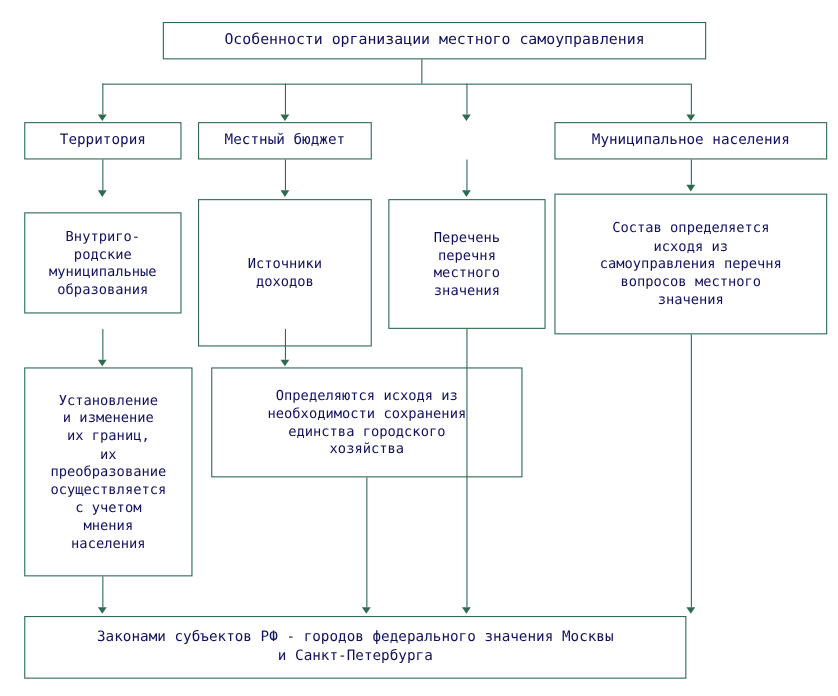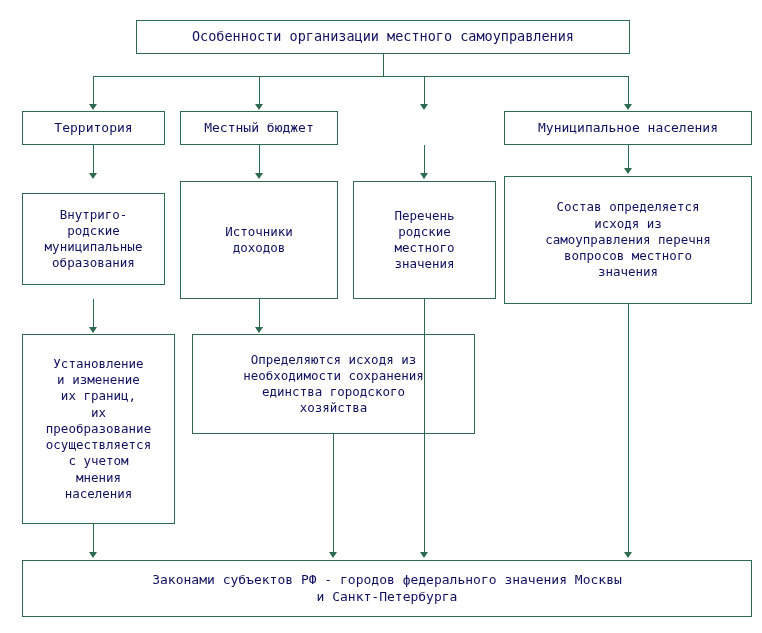--- a/index.html
+++ b/index.html
@@ -58,21 +58,21 @@
     border-left: 4px solid transparent;
     border-right: 4px solid transparent;
     border-top: 6px solid #2d6a4f;
   }
 </style>
 </head>
 <body>
 
 <div id="canvas">
 
-  <div class="box title" style="left:136px; top:20px; width:494px; height:34px;">Особенности организации местного самоуправления</div>
+  <div class="box title" style="left:148px; top:20px; width:494px; height:34px;">Особенности организации местного самоуправления</div>
 
   <div class="vline" style="left:383px; top:54px; height:22px;"></div>
   <div class="hline" style="left:93px; top:76px; width:535px;"></div>
 
   <div class="vline" style="left:93px; top:76px; height:28px;"></div>
   <div class="arrow" style="left:89px; top:104px;"></div>
 
   <div class="vline" style="left:259px; top:76px; height:28px;"></div>
   <div class="arrow" style="left:255px; top:104px;"></div>
 
@@ -95,24 +95,24 @@
   <div class="vline" style="left:424px; top:145px; height:28px;"></div>
   <div class="arrow" style="left:420px; top:173px;"></div>
 
   <div class="vline" style="left:628px; top:145px; height:23px;"></div>
   <div class="arrow" style="left:624px; top:168px;"></div>
 
   <div class="box lvl2" style="left:22px; top:193px; width:143px; height:92px;">Внутриго-
 родские
 муниципальные
 образования</div>
-  <div class="box lvl2" style="left:180px; top:181px; width:158px; height:118px;">Источники
+  <div class="box lvl2" style="left:180px; top:181px; width:158px; height:134px;">Источники
 доходов</div>
   <div class="box lvl2" style="left:353px; top:181px; width:143px; height:118px;">Перечень
-родские
+перечня
 местного
 значения</div>
   <div class="box lvl2" style="left:504px; top:176px; width:248px; height:128px;">Состав определяется
 исходя из
 самоуправления перечня
 вопросов местного
 значения</div>
 
   <div class="vline" style="left:93px; top:299px; height:28px;"></div>
   <div class="arrow" style="left:89px; top:327px;"></div>
@@ -139,16 +139,16 @@
 
   <div class="vline" style="left:333px; top:434px; height:118px;"></div>
   <div class="arrow" style="left:329px; top:552px;"></div>
 
   <div class="vline" style="left:424px; top:299px; height:253px;"></div>
   <div class="arrow" style="left:420px; top:552px;"></div>
 
   <div class="vline" style="left:628px; top:304px; height:248px;"></div>
   <div class="arrow" style="left:624px; top:552px;"></div>
 
-  <div class="box bottom" style="left:22px; top:560px; width:730px; height:57px;">Законами субъектов РФ - городов федерального значения Москвы
+  <div class="box bottom" style="left:22px; top:560px; width:602px; height:57px;">Законами субъектов РФ - городов федерального значения Москвы
 и Санкт-Петербурга</div>
 
 </div>
 
 </body></html>

